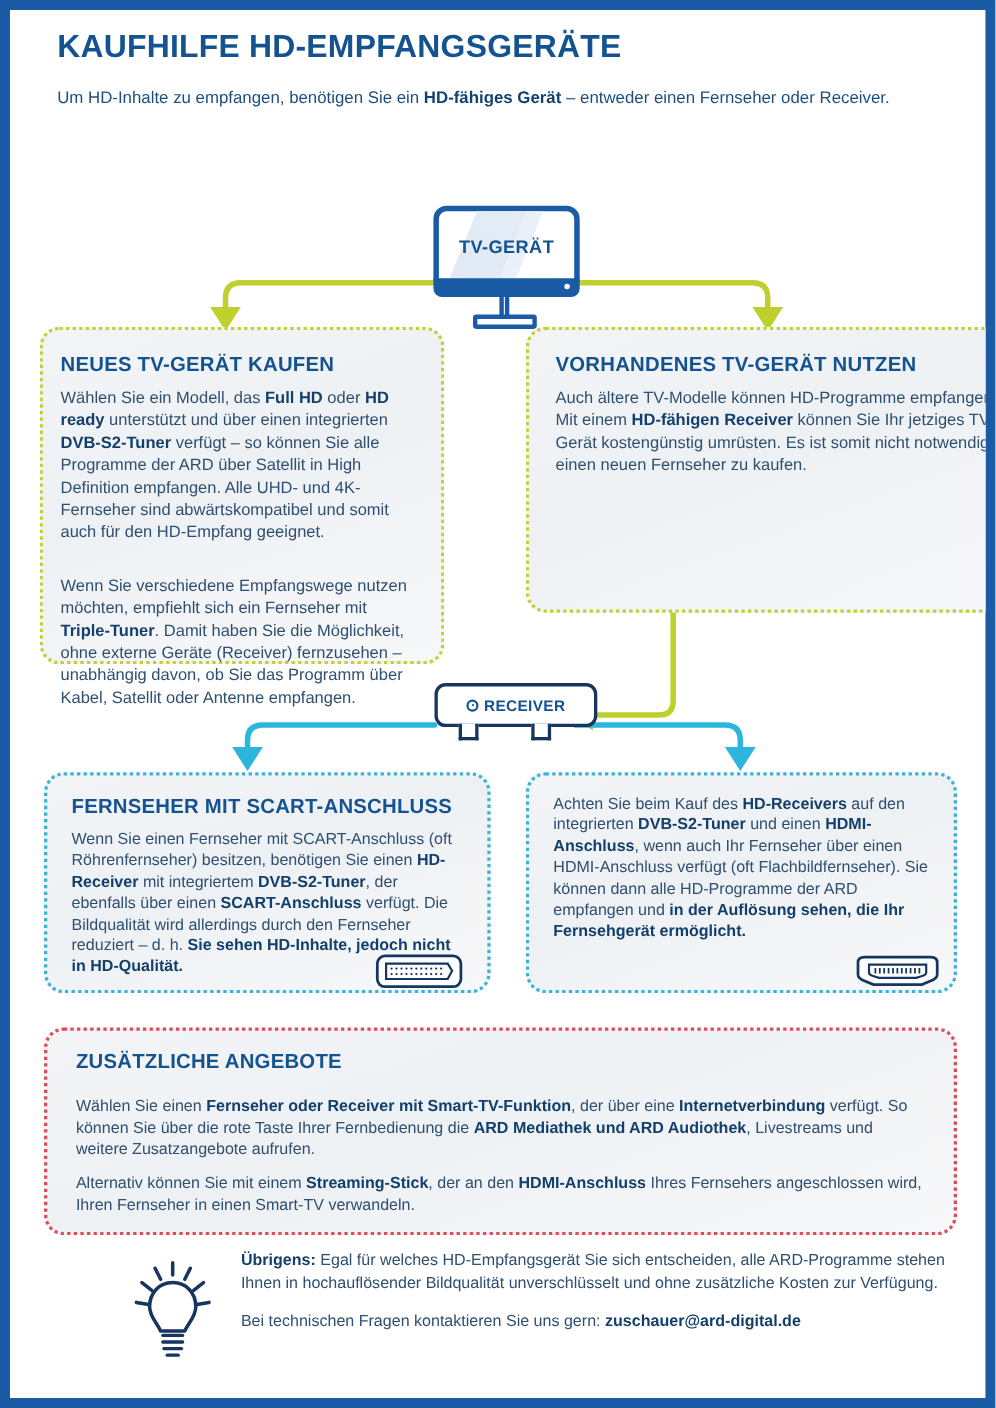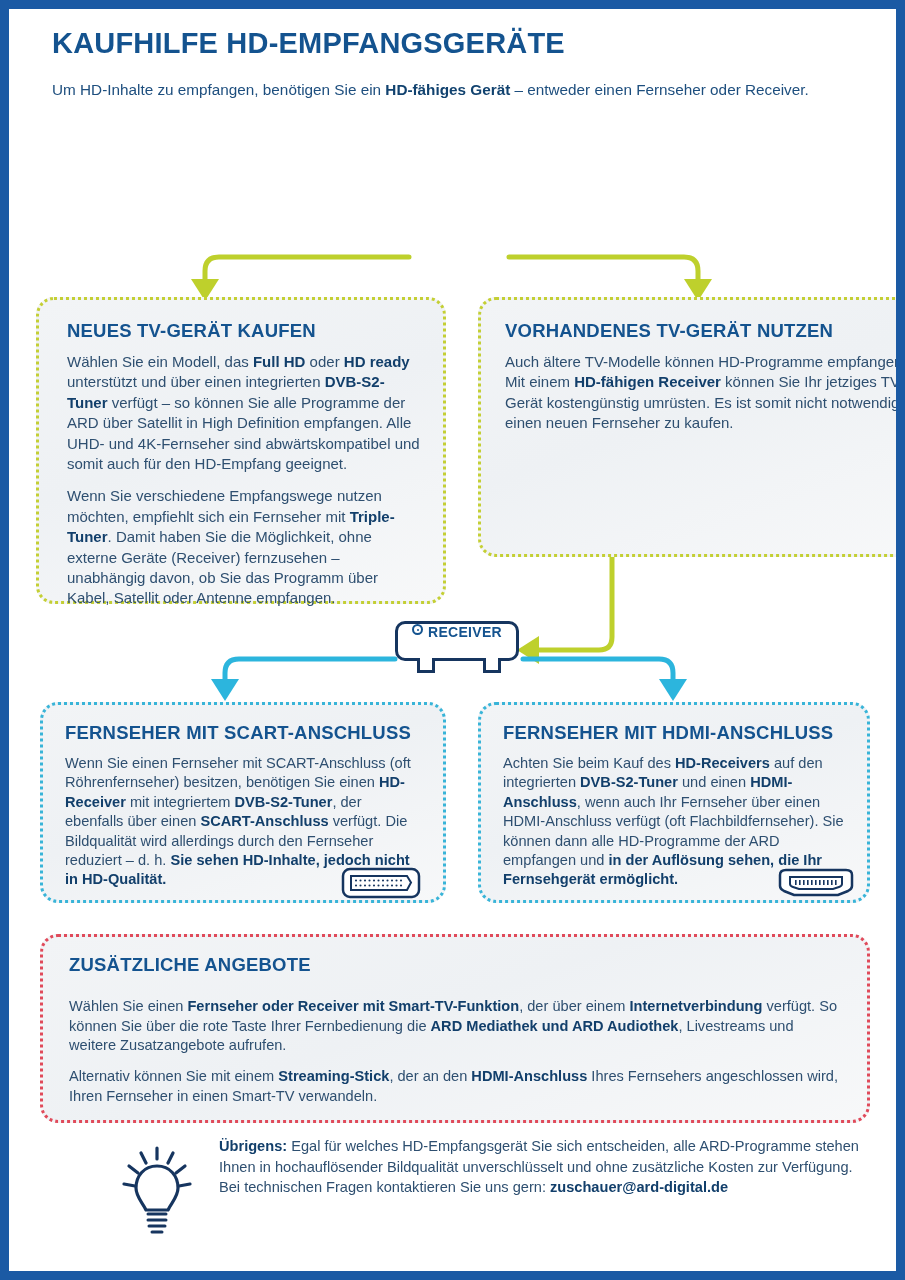--- a/index.html
+++ b/index.html
@@ -81,46 +81,46 @@
   }
   .cbox.olive { border: 3px dotted #c4cf34; }
   .cbox.cyan  { border: 3px dotted #38b4d8; }
   .cbox.red   { border: 3px dotted #e04a5a; }
 
   .cbox h2 {
     font-size: 18.5px; font-weight: 700; color: #14538f;
     letter-spacing: .2px; margin-bottom: 10px;
   }
   .cbox p {
-    font-size: 15px; line-height: 1.36; color: #2e4f70; margin-bottom: 12px;
+    font-size: 15px; line-height: 1.36; color: #2e4f70; margin-bottom: 28px;
   }
   .cbox p b { font-weight: 700; color: #123f6b; }
   .cbox p:last-child { margin-bottom: 0; }
 
-  #box-new      { left: 27px;  top: 288px; width: 410px; height: 307px; padding: 20px 22px 14px 28px; }
+  #box-new      { left: 27px;  top: 288px; width: 368px; height: 307px; padding: 20px 22px 14px 16px; }
   #box-existing { left: 469px; top: 288px; width: 453px; height: 260px; padding: 20px 20px 14px 24px; }
   #box-scart    { left: 31px;  top: 693px; width: 406px; height: 201px; padding: 17px 20px 10px 22px; }
   #box-hdmi     { left: 469px; top: 693px; width: 392px; height: 201px; padding: 17px 20px 10px 22px; }
   #box-extra    { left: 31px;  top: 925px; width: 830px; height: 189px; padding: 17px 24px 10px 26px; }
 
   #box-scart p, #box-hdmi p { font-size: 14.6px; line-height: 1.33; }
 
   #box-extra h2 { margin-bottom: 21px; }
   #box-extra .sub {
     font-size: 14px; font-weight: 700; color: #14538f;
     letter-spacing: .1px; margin-bottom: 3px;
   }
   #box-extra p { font-size: 14.6px; line-height: 1.35; margin-bottom: 11px; }
 
   
   .receiver-wrap { position: absolute; left: 386px; top: 612px; width: 128px; height: 60px; z-index: 5; }
   .receiver-body {
-    position: absolute; left: 0; top: 0; width: 124px; height: 40px;
+    position: absolute; left: 0; top: 0; width: 148px; height: 40px;
     border: 3px solid #16355f; border-radius: 10px; background: #ffffff;
-    display: flex; justify-content: center; gap: 5px;
+    display: flex; align-items: center; justify-content: center; gap: 5px;
   }
   .receiver-body .rdot {
     width: 11px; height: 11px; border-radius: 50%;
     border: 2px solid #14538f; position: relative;
   }
   .receiver-body .rdot::after {
     content: ""; position: absolute; left: 2.5px; top: 2.5px;
     width: 2px; height: 2px; border-radius: 50%; background: #14538f;
   }
   .receiver-label { font-size: 14px; font-weight: 700; color: #14538f; letter-spacing: .3px; }
@@ -134,21 +134,21 @@
   
   .port-icon { position: absolute; }
   #scart-icon { left: 332px; top: 858px; }
   #hdmi-icon  { left: 767px; top: 858px; }
 
   
   .footer { position: absolute; left: 110px; top: 1127px; width: 760px; }
   .bulb { position: absolute; left: 0; top: 8px; }
   .footer-text { position: absolute; left: 100px; top: 0; width: 660px; }
   .footer-text p {
-    font-size: 14.6px; line-height: 1.42; color: #2e4f70; 
+    font-size: 14.6px; line-height: 1.42; color: #2e4f70; margin-bottom: 14px;
   }
   .footer-text p b { font-weight: 700; color: #123f6b; }
   .footer-text p:last-child { margin-bottom: 0; }
 </style>
 </head>
 <body>
 
 <div id="page">
 <div class="inner">
 
@@ -170,20 +170,32 @@
     <polygon points="650,670 678,670 664,692" fill="#2cb5dd"></polygon>
   </svg>
 
   <div class="header">
     <h1 class="title">KAUFHILFE HD-EMPFANGSGERÄTE</h1>
     <p class="intro-p">
       <span>Um HD-Inhalte zu empfangen, benötigen Sie ein </span><b>HD-fähiges Gerät</b><span> – entweder einen Fernseher oder Receiver.</span><br>
     </p>
   </div>
 
+  <div class="tv-wrap">
+    <div class="tv-screen">
+      <div class="sheen"></div>
+      <div class="sheen2"></div>
+      <div class="tv-label">TV-GERÄT</div>
+    </div>
+    <div class="tv-base-bar">
+      <div class="dot"></div>
+    </div>
+    <div class="tv-neck"></div>
+    <div class="tv-foot"></div>
+  </div>
 
   <div class="cbox olive" id="box-new">
     <h2>NEUES TV-GERÄT KAUFEN</h2>
     <p><span>Wählen Sie ein Modell, das </span><b>Full HD</b><span> oder </span><b>HD ready</b><span> unterstützt und über einen integrierten </span><b>DVB-S2-Tuner</b><span> verfügt – so können Sie alle Programme der ARD über Satellit in High Definition empfangen. Alle UHD- und 4K-Fernseher sind abwärtskompatibel und somit auch für den HD-Empfang geeignet.</span></p>
     <p><span>Wenn Sie verschiedene Empfangswege nutzen möchten, empfiehlt sich ein Fernseher mit </span><b>Triple-Tuner</b><span>. Damit haben Sie die Möglichkeit, ohne externe Geräte (Receiver) fernzusehen – unabhängig davon, ob Sie das Programm über Kabel, Satellit oder Antenne empfangen.</span></p>
   </div>
 
   <div class="cbox olive" id="box-existing">
     <h2>VORHANDENES TV-GERÄT NUTZEN</h2>
     <p><span>Auch ältere TV-Modelle können HD-Programme empfangen. Mit einem </span><b>HD-fähigen Receiver</b><span> können Sie Ihr jetziges TV-Gerät kostengünstig umrüsten. Es ist somit nicht notwendig, einen neuen Fernseher zu kaufen.</span></p>
@@ -225,21 +237,20 @@
           <circle cx="37.5" cy="18.5" r="1.05"></circle>
       <circle cx="42" cy="18.5" r="1.05"></circle>
           <circle cx="46.5" cy="18.5" r="1.05"></circle>
       <circle cx="51" cy="18.5" r="1.05"></circle>
           <circle cx="55.5" cy="18.5" r="1.05"></circle>
       <circle cx="60" cy="18.5" r="1.05"></circle>
     </g>
   </svg>
 
   <div class="cbox cyan" id="box-hdmi">
-    <h2>FERNSEHER MIT HDMI-ANSCHLUSS</h2>
     <p><span>Achten Sie beim Kauf des </span><b>HD-Receivers</b><span> auf den integrierten </span><b>DVB-S2-Tuner</b><span> und einen </span><b>HDMI-Anschluss</b><span>, wenn auch Ihr Fernseher über einen HDMI-Anschluss verfügt (oft Flachbildfernseher). Sie können dann alle HD-Programme der ARD empfangen und </span><b>in der Auflösung sehen, die Ihr Fernsehgerät ermöglicht.</b></p>
   </div>
   <svg class="port-icon" id="hdmi-icon" width="80" height="32" viewBox="0 0 80 32">
     <path d="M 4 8 Q 4 3 10 3 L 70 3 Q 76 3 76 8 L 76 19 Q 76 22 72 24 L 62 28 L 18 28 L 8 24 Q 4 22 4 19 Z" fill="#ffffff" stroke="#16355f" stroke-width="2.5"></path>
     <path d="M 14 10 L 66 10 L 66 17 Q 66 19 63 20 L 57 22 L 23 22 L 17 20 Q 14 19 14 17 Z" fill="#ffffff" stroke="#16355f" stroke-width="2"></path>
     <g fill="#16355f">
       <rect x="19" y="13" width="1.6" height="5"></rect>
           <rect x="23" y="13" width="1.6" height="5"></rect>
       <rect x="27" y="13" width="1.6" height="5"></rect>
           <rect x="31" y="13" width="1.6" height="5"></rect>
@@ -248,21 +259,21 @@
       <rect x="43" y="13" width="1.6" height="5"></rect>
           <rect x="47" y="13" width="1.6" height="5"></rect>
       <rect x="51" y="13" width="1.6" height="5"></rect>
           <rect x="55" y="13" width="1.6" height="5"></rect>
       <rect x="59" y="13" width="1.6" height="5"></rect>
     </g>
   </svg>
 
   <div class="cbox red" id="box-extra">
     <h2>ZUSÄTZLICHE ANGEBOTE</h2>
-    <p><span>Wählen Sie einen </span><b>Fernseher oder Receiver mit Smart-TV-Funktion</b><span>, der über einem </span><b>Internetverbindung</b><span> verfügt. So können Sie über die rote Taste Ihrer Fernbedienung die </span><b>ARD Mediathek und ARD Audiothek</b><span>, Livestreams und weitere Zusatzangebote aufrufen.</span></p>
+    <p><span>Wählen Sie einen </span><b>Fernseher oder Receiver mit Smart-TV-Funktion</b><span>, der über eine </span><b>Internetverbindung</b><span> verfügt. So können Sie über die rote Taste Ihrer Fernbedienung die </span><b>ARD Mediathek und ARD Audiothek</b><span>, Livestreams und weitere Zusatzangebote aufrufen.</span></p>
     <p><span>Alternativ können Sie mit einem </span><b>Streaming-Stick</b><span>, der an den </span><b>HDMI-Anschluss</b><span>  Ihres Fernsehers angeschlossen wird, Ihren Fernseher in einen Smart-TV verwandeln.</span></p>
   </div>
 
   <div class="footer">
     <svg class="bulb" width="76" height="96" viewBox="0 0 76 96">
       <g stroke="#16355f" stroke-width="3.2" stroke-linecap="round" fill="none">
         <line x1="38" y1="4" x2="38" y2="15"></line>
         <line x1="22" y1="9" x2="27" y2="19"></line>
         <line x1="54" y1="9" x2="49" y2="19"></line>
         <line x1="10" y1="22" x2="19" y2="29"></line>

